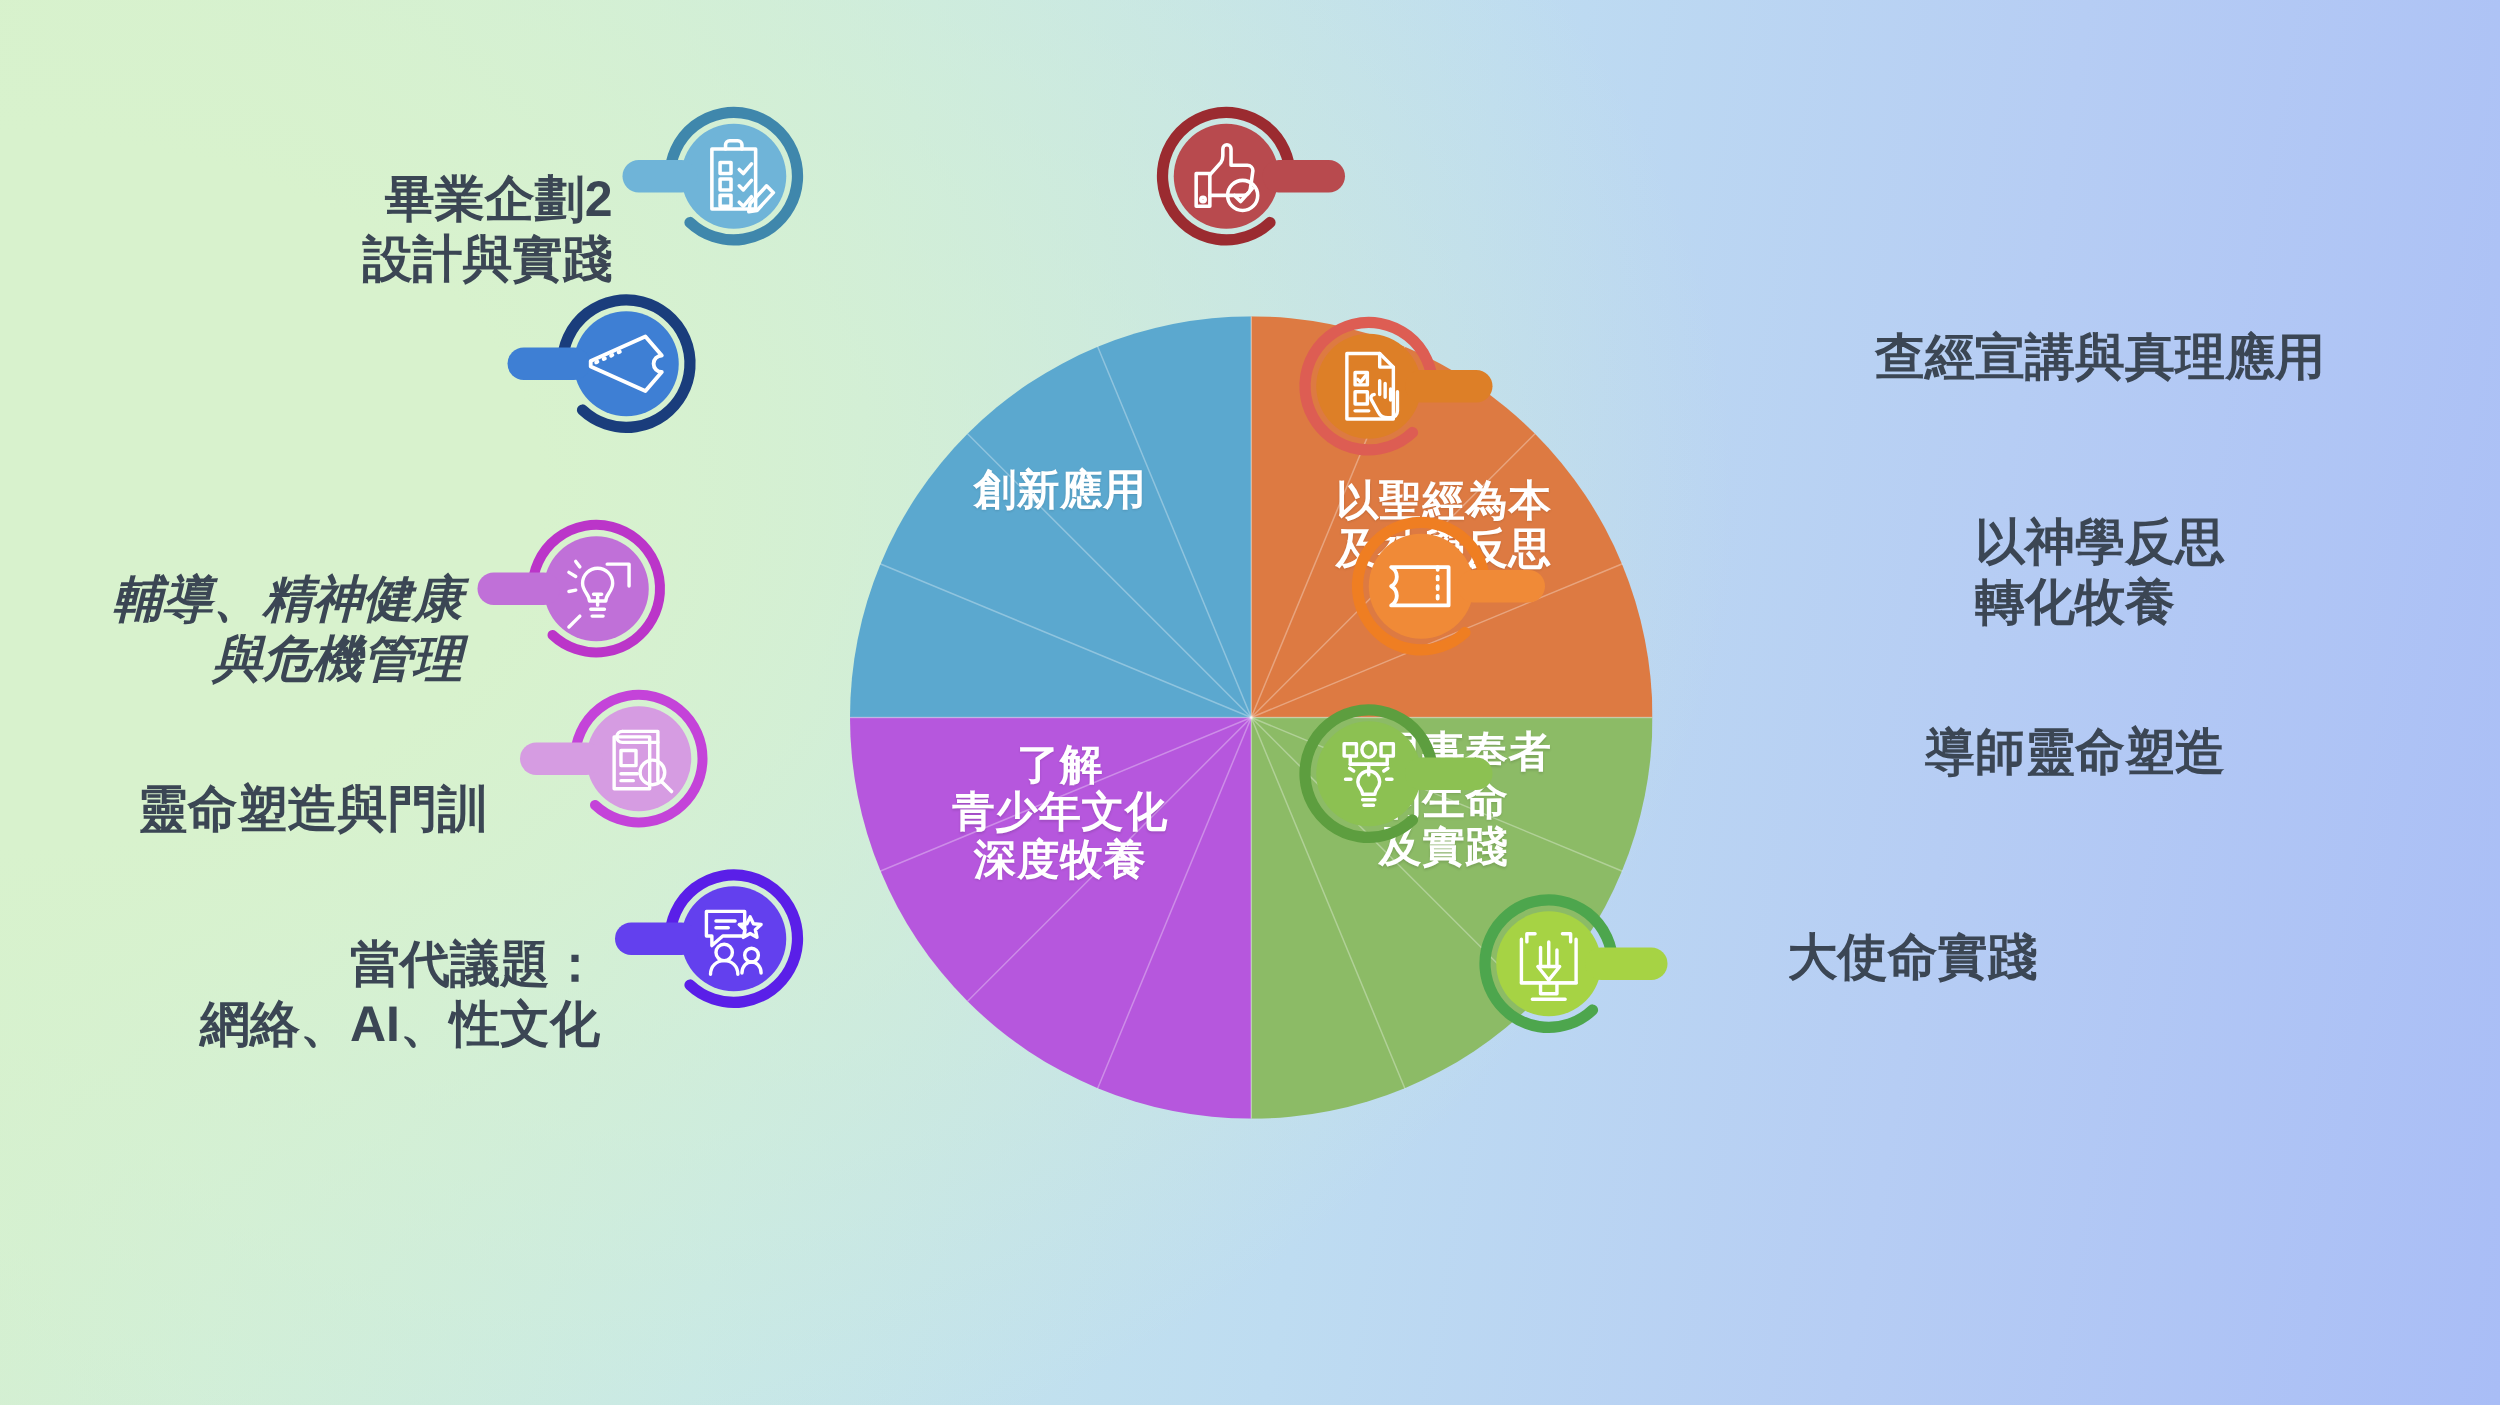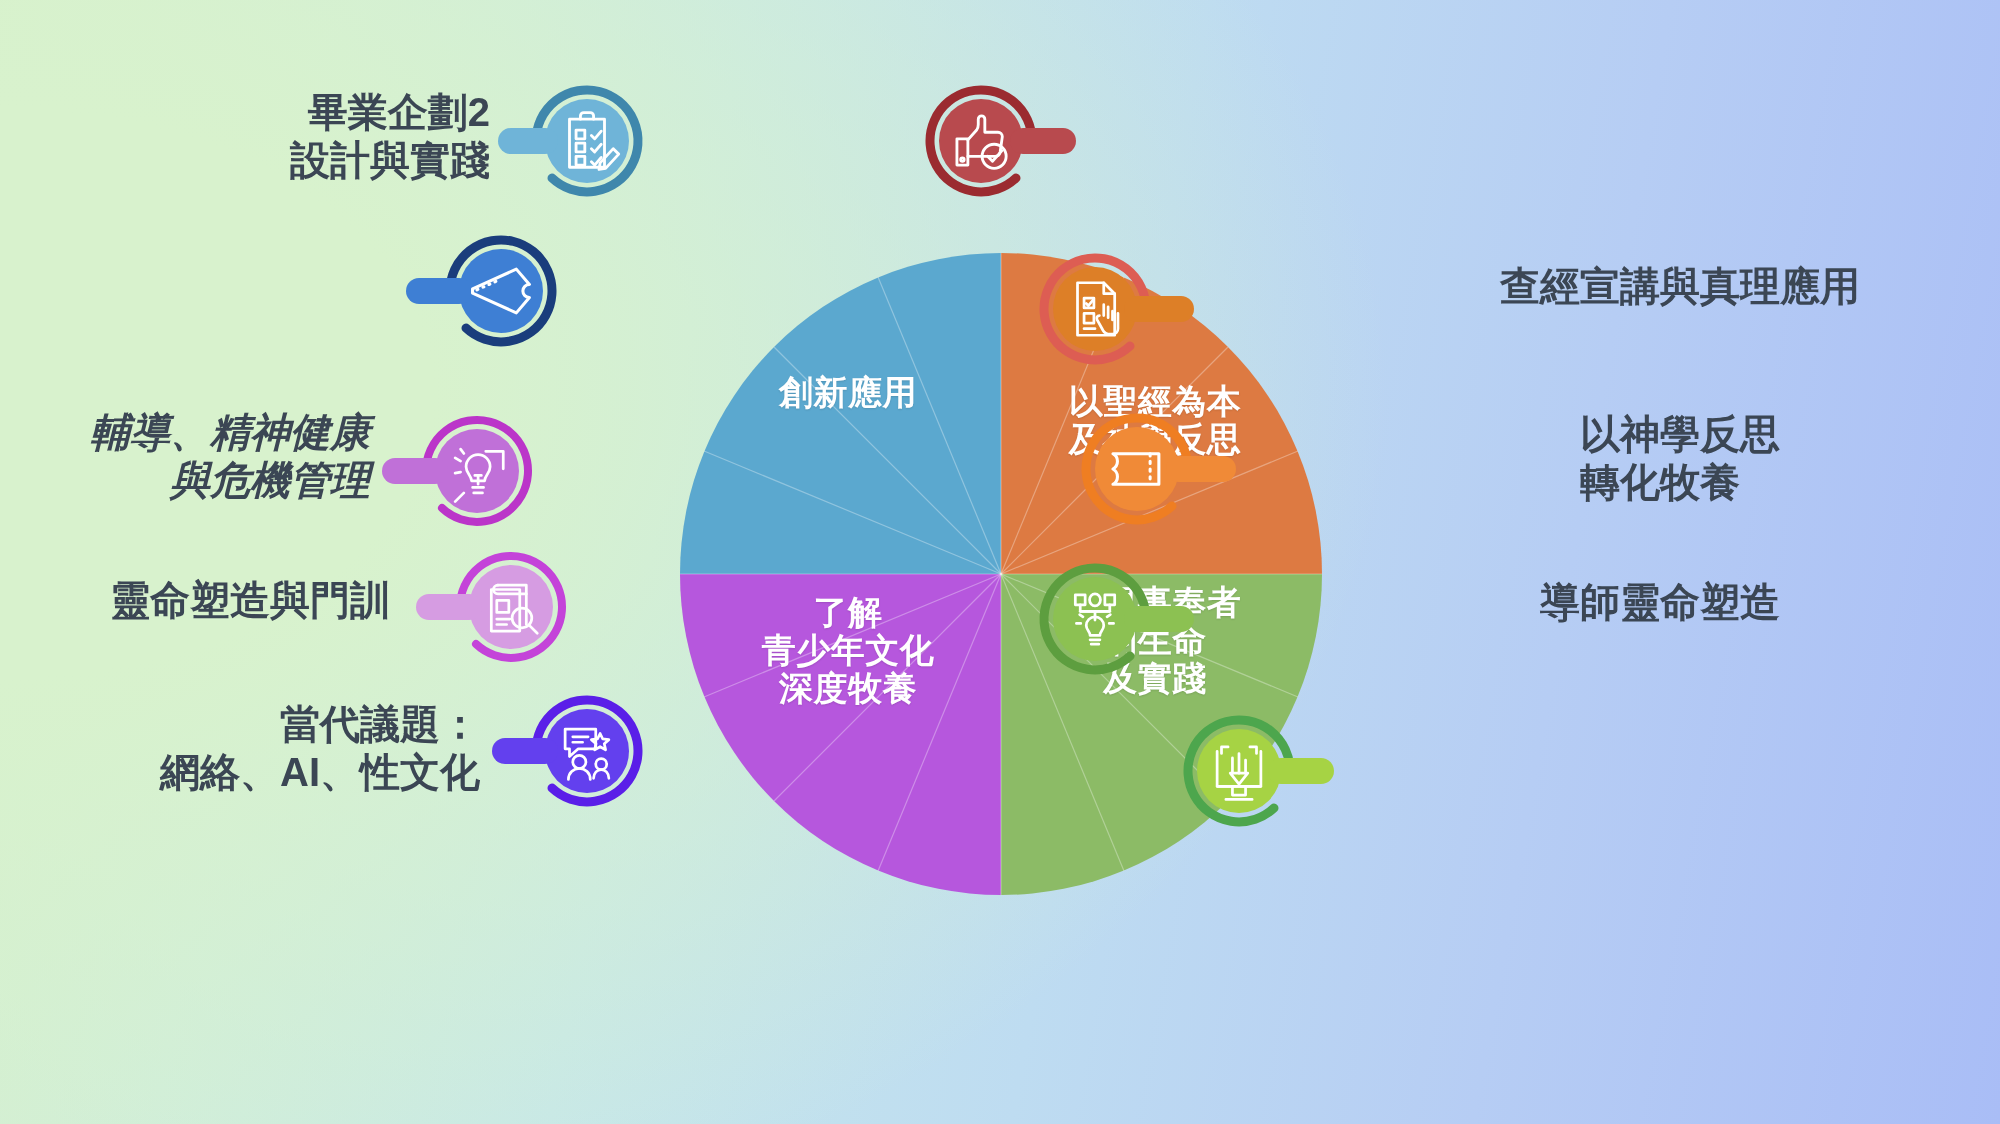--- a/index.html
+++ b/index.html
@@ -35,21 +35,21 @@
     position:absolute;left:0;top:0;width:158px;height:158px;
     display:flex;align-items:center;justify-content:center;
   }
   .badge .glyph svg{position:static;width:70px;height:70px;overflow:visible;}
 
   
   .side-label{
     position:absolute;color:#3b4654;font-weight:700;
     line-height:1.2;white-space:pre-line;font-size:40px;
   }
-  .side-label.left{text-align:right;}
+  .side-label.left{text-align:right;margin-top:48px;}
   .side-label.right{text-align:left;}
 </style>
 </head>
 <body>
 
 <div id="stage">
 
   <div class="pie-wrap">
     <svg class="pie-svg" viewBox="0 0 642 642">
 
@@ -274,14 +274,15 @@
     <div class="glyph">
       <svg viewBox="0 0 64 64" fill="none" stroke="#fff" stroke-width="2.5" stroke-linecap="round" stroke-linejoin="round">
         <path d="M12 14v32h40V14"></path>
         <path d="M12 46h40M26 46v8h12v-8M20 58h24"></path>
         <path d="M16 10h6M48 10h-6M16 10v6M48 10v6"></path>
         <path d="M26 34V20M32 34V16M38 34V22"></path>
         <path d="M24 34h16l-8 10z"></path>
       </svg>
     </div>
   </div>
+  <div class="side-label right" style="left:1430px;top:742px;width:420px;">大使命實踐</div>
 
 </div>
 
 </body></html>

